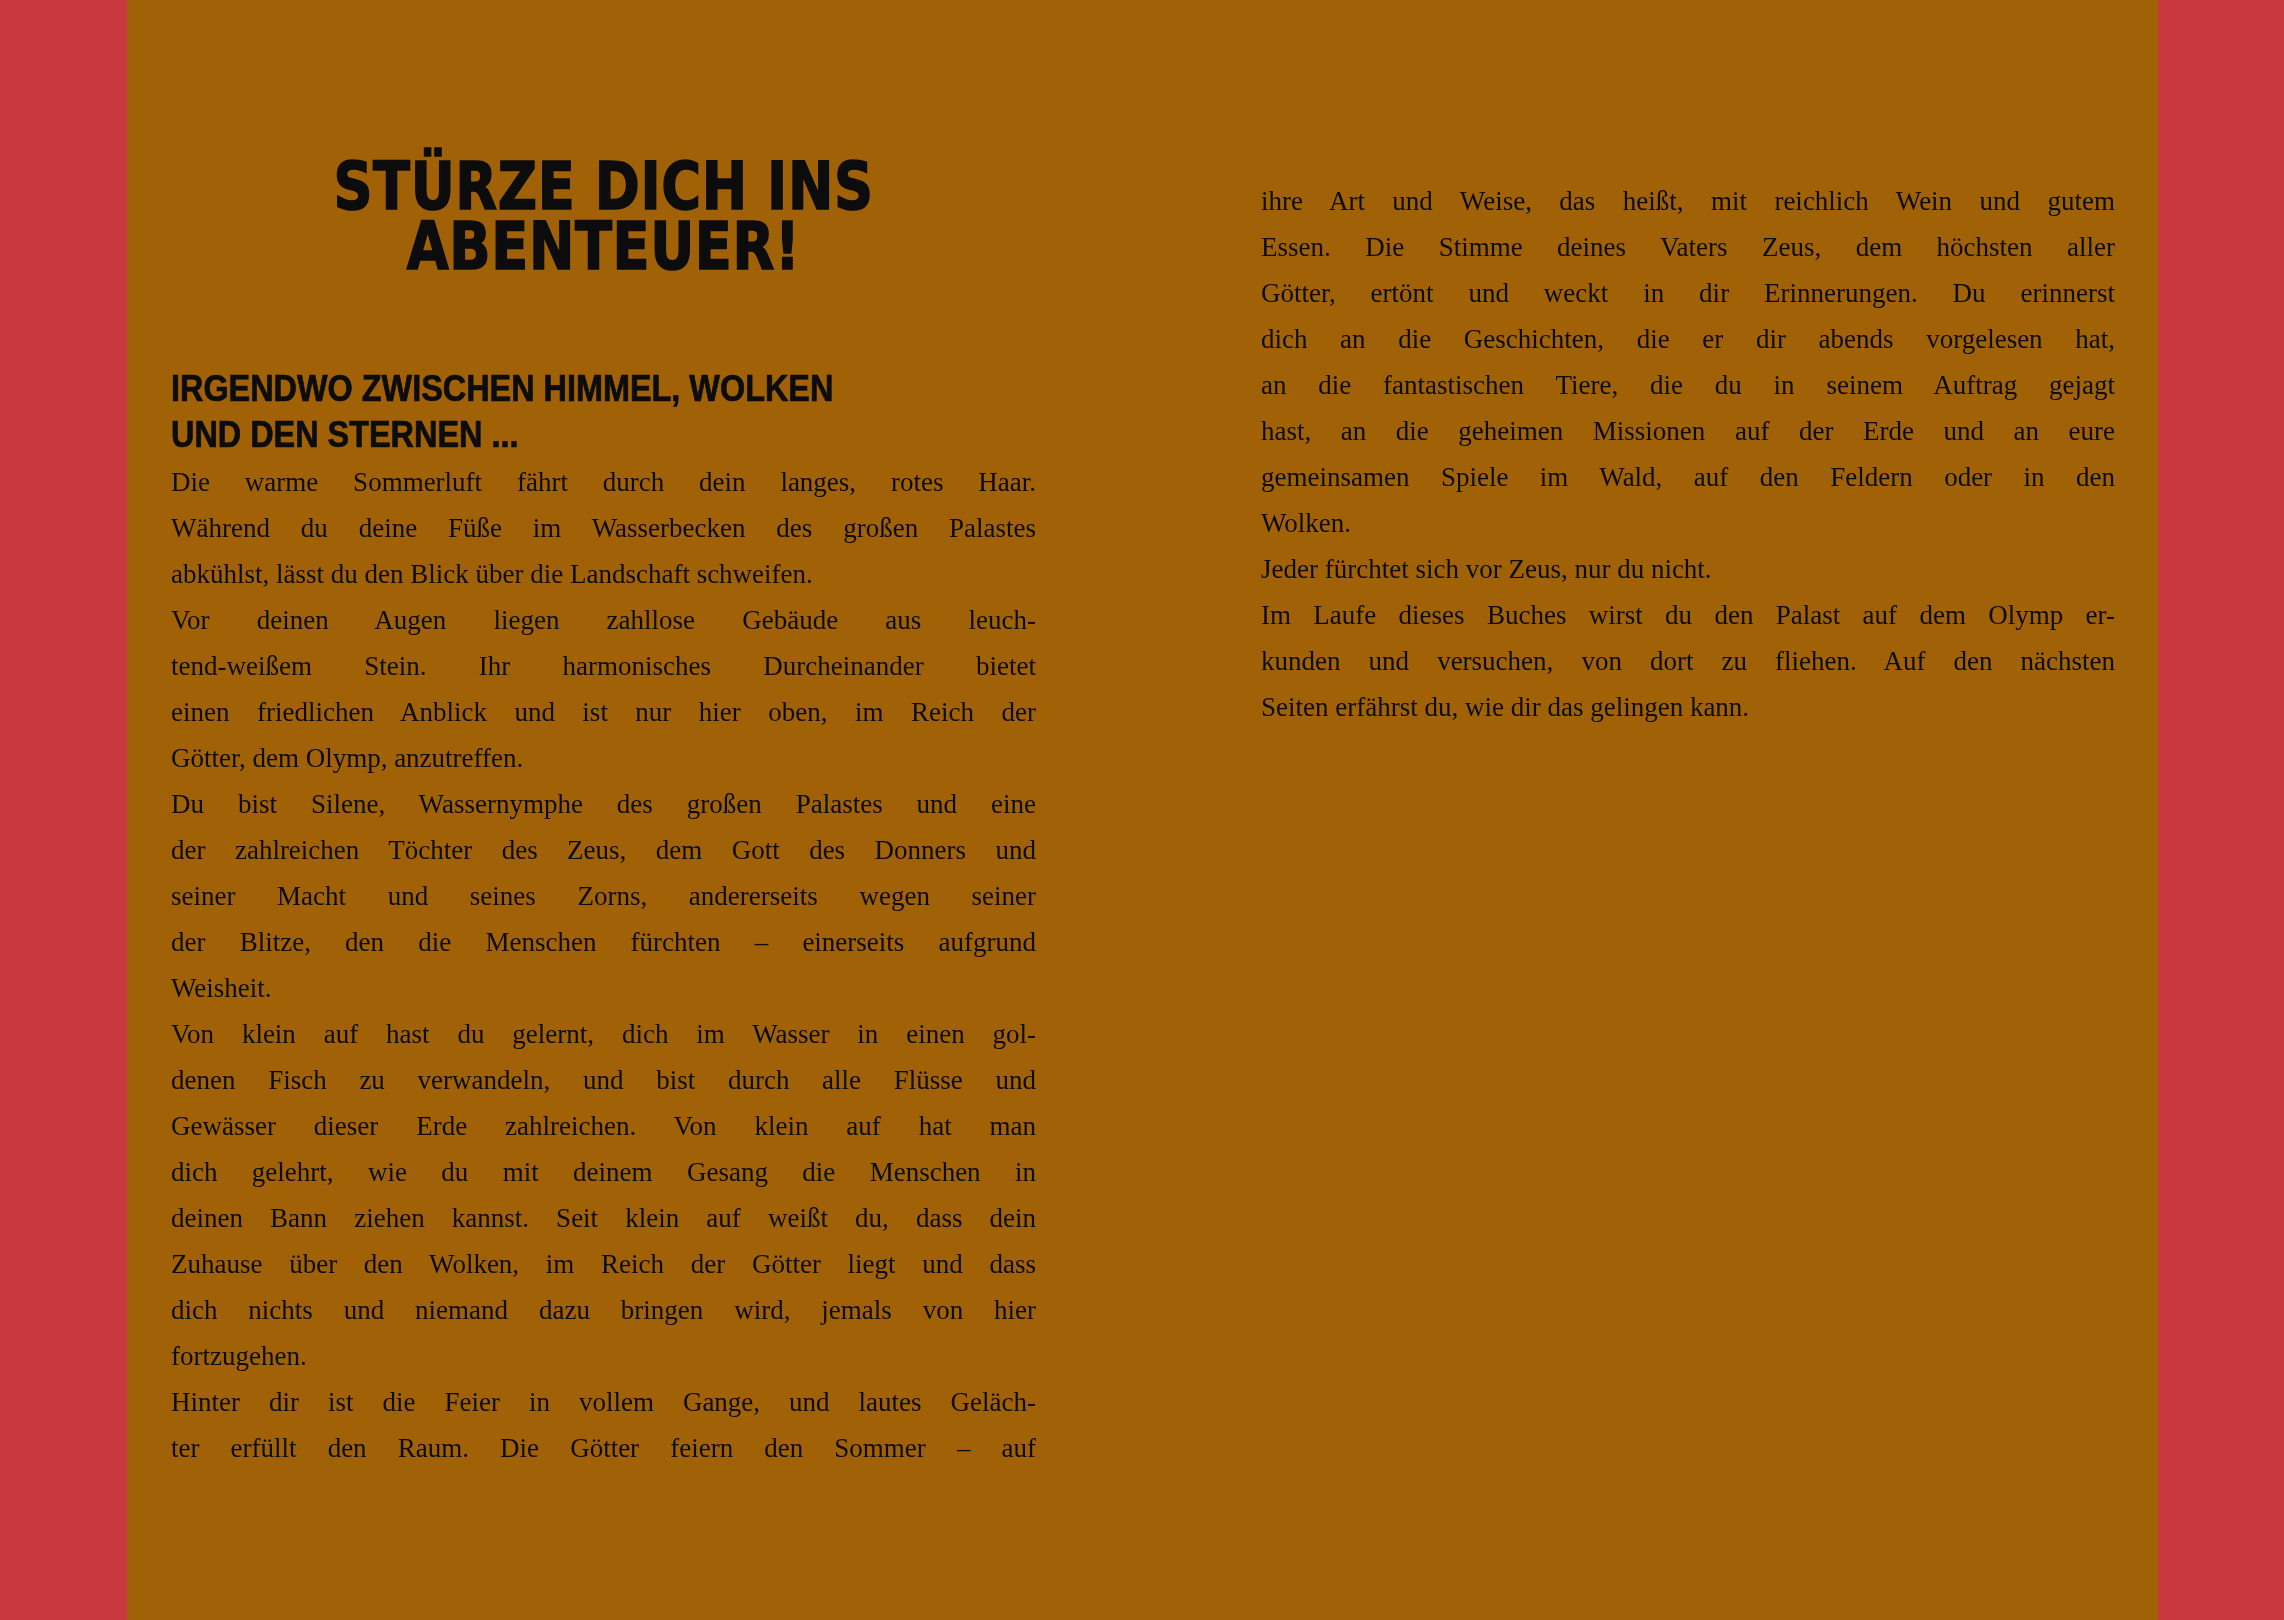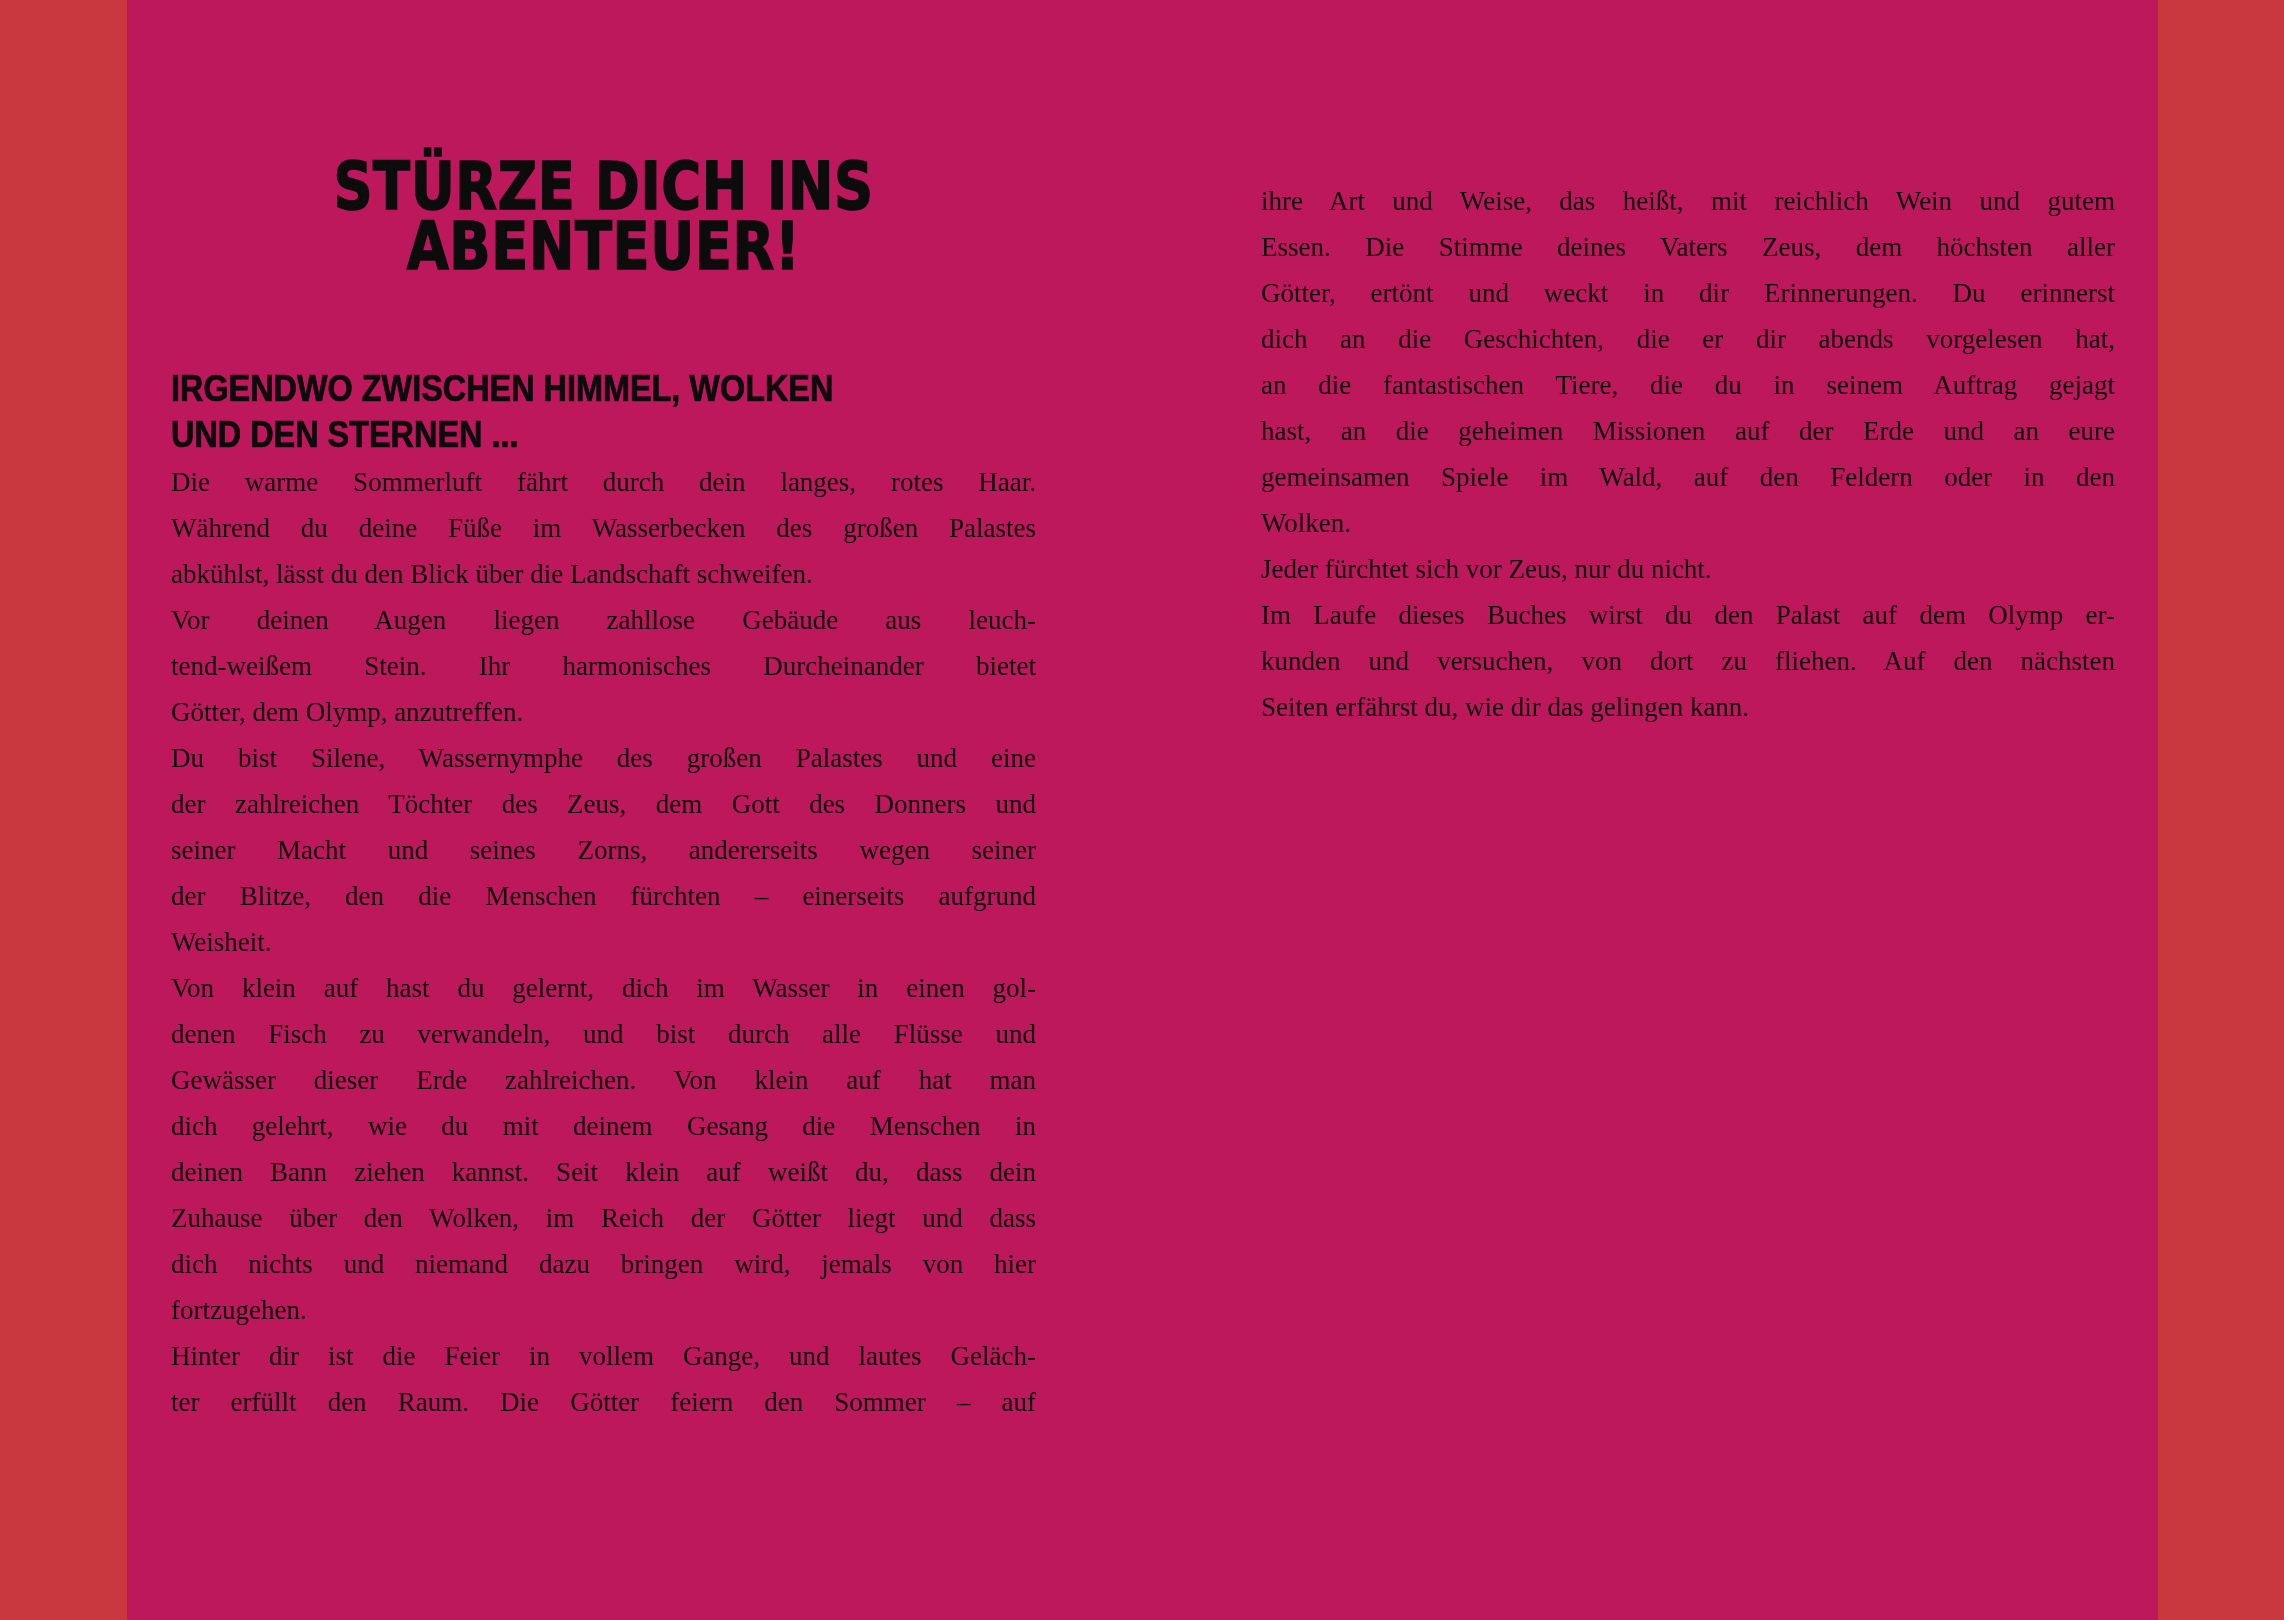--- a/index.html
+++ b/index.html
@@ -7,21 +7,21 @@
     padding: 0;
     background: #ffffff;
     width: 2284px;
     height: 1620px;
     overflow: hidden;
   }
   .spread {
     position: relative;
     width: 2284px;
     height: 1620px;
-    background: #be185d;
+    background: #a16207;
     font-family: "Liberation Serif", serif;
     color: #0c0c0c;
   }
   .edge-bar {
     position: absolute;
     top: 0;
     height: 1620px;
   }
   .edge-bar.left  { left: 0;  width: 127px; }
   .edge-bar.right { right: 0; width: 126px; }
@@ -99,20 +99,21 @@
     <div class="subheading">
       <div>IRGENDWO ZWISCHEN HIMMEL, WOLKEN</div>
       <div>UND DEN STERNEN ...</div>
     </div>
     <div class="body-text" id="left-body">
         <div class="line"><span>Die warme Sommerluft fährt durch dein langes, rotes Haar.</span></div>
         <div class="line"><span>Während du deine Füße im Wasserbecken des großen Palastes</span></div>
         <div class="line last"><span>abkühlst, lässt du den Blick über die Landschaft schweifen.</span></div>
         <div class="line"><span>Vor deinen Augen liegen zahllose Gebäude aus leuch-</span></div>
         <div class="line"><span>tend-weißem Stein. Ihr harmonisches Durcheinander bietet</span></div>
+        <div class="line"><span>einen friedlichen Anblick und ist nur hier oben, im Reich der</span></div>
         <div class="line last"><span>Götter, dem Olymp, anzutreffen.</span></div>
         <div class="line"><span>Du bist </span><span class="b">Silene,</span><span> Wassernymphe des großen Palastes und eine</span></div>
         <div class="line"><span>der zahlreichen Töchter des Zeus, dem Gott des Donners und</span></div>
         <div class="line"><span>seiner Macht und seines Zorns, andererseits wegen seiner</span></div>
         <div class="line"><span>der Blitze, den die Menschen fürchten – einerseits aufgrund</span></div>
         <div class="line last"><span>Weisheit.</span></div>
         <div class="line"><span>Von klein auf hast du gelernt, dich im Wasser in einen gol-</span></div>
         <div class="line"><span>denen Fisch zu verwandeln, und bist durch alle Flüsse und</span></div>
         <div class="line"><span>Gewässer dieser Erde zahlreichen. Von klein auf hat man</span></div>
         <div class="line"><span>dich gelehrt, wie du mit deinem Gesang die Menschen in</span></div>

